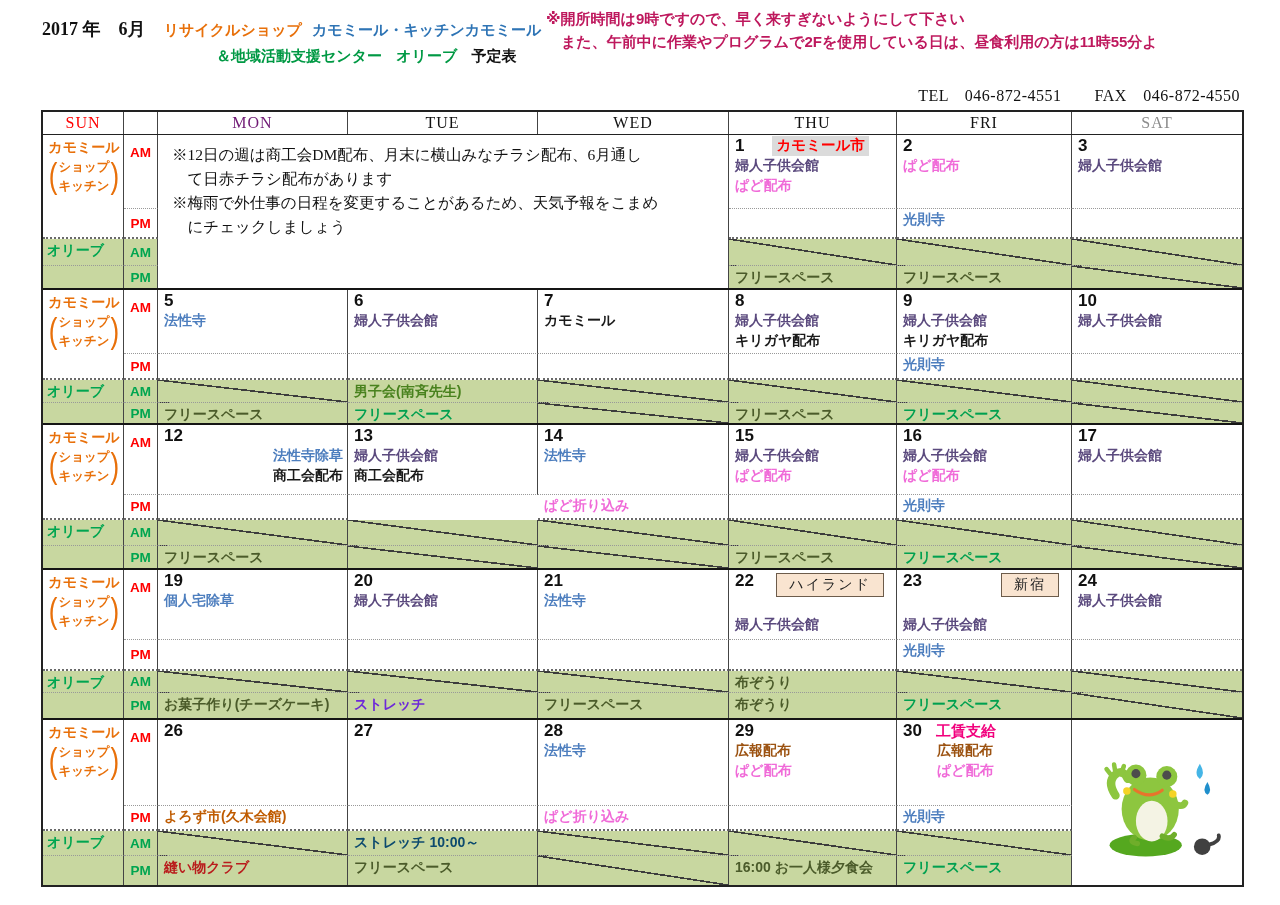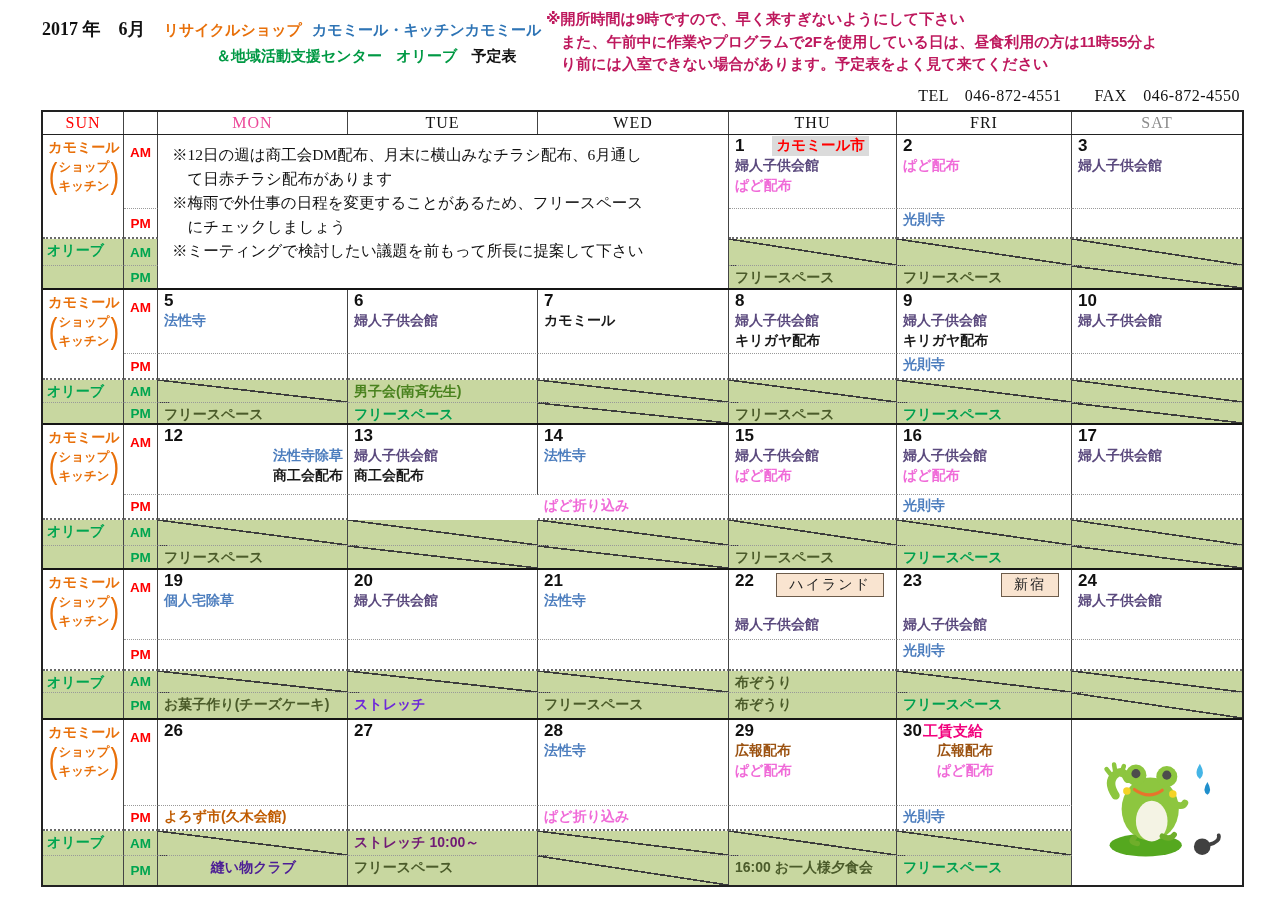--- a/index.html
+++ b/index.html
@@ -47,21 +47,21 @@
   .ampm{display:flex;justify-content:center;font-weight:bold;font-size:13.5px;}
   .ampm.top{align-items:flex-start;padding-top:10px;}
   .ampm.mid{align-items:center;}
   .ampm.red{color:#ff0000;}
   .ampm.grn{color:#00a550;}
 
   
   .day-am,.day-pm{padding:1px 4px 0 6px;background:#fff;}
   .numline{display:flex;align-items:flex-start;min-height:20px;}
   .day-num{font-size:17px;font-weight:bold;color:#111;line-height:1.15;}
-  .num-suffix{font-size:15px;font-weight:bold;margin-left:1px;line-height:1.3;}
+  .num-suffix{font-size:15px;font-weight:bold;margin-left:14px;line-height:1.3;}
   .badge-highlight{margin-left:28px;background:#dbdbdb;color:#ff0000;font-weight:bold;
                    font-size:14.5px;padding:0 4px;line-height:1.35;}
   .badge-boxed{margin-left:auto;margin-right:8px;margin-top:2px;background:#f9e4d0;border:1px solid #6d5c4b;
                font-family:"Liberation Serif","DejaVu Serif",serif;font-size:14px;color:#222;
                padding:2px 12px;letter-spacing:2px;}
   .event{font-size:14px;font-weight:bold;line-height:1.4;}
   .event.indent{margin-left:34px;}
   .event.gap{margin-top:18px;}
   .olive-ev{padding:2px 4px 0 6px;}
   .olive-ev .event{line-height:1.35;}
@@ -87,30 +87,29 @@
   <div id="title-line2">
     <span style="color:#009944">＆地域活動支援センター</span>
     <span style="color:#009944;margin-left:10px">オリーブ</span>
     <span style="color:#111;margin-left:10px">予定表</span>
   </div>
 </div>
 
 <div id="notice">
   <div>※開所時間は9時ですので、早く来すぎないようにして下さい</div>
   <div>　また、午前中に作業やプログラムで2Fを使用している日は、昼食利用の方は11時55分よ</div>
-  <div>　り前には入室できない場合があります。予定表をよく見て来てください</div>
 </div>
 
 <div id="contact" class="serif">TEL　046-872-4551　　FAX　046-872-4550</div>
 
 <div id="calendar">
   <div id="day-header" class="grid-row">
       <div class="hcell" style="color: rgb(255, 0, 0);">SUN</div>
       <div class="hcell" style="color: rgb(17, 17, 17);"></div>
-      <div class="hcell" style="color: #ec4899;">MON</div>
+      <div class="hcell" style="color: #701a75;">MON</div>
       <div class="hcell" style="color: rgb(17, 17, 17);">TUE</div>
       <div class="hcell" style="color: rgb(17, 17, 17);">WED</div>
       <div class="hcell" style="color: rgb(17, 17, 17);">THU</div>
       <div class="hcell" style="color: rgb(17, 17, 17);">FRI</div>
       <div class="hcell last" style="color: rgb(140, 140, 140);">SAT</div>
     </div>
   <div id="weeks">
       <div class="week" style="grid-template-rows: 74px 30px 27px 22px;">
         <div class="cell kamo-cell bb-dense" style="grid-area: 1 / 1 / 3;">
           <div class="kamo-title">カモミール</div>
@@ -184,23 +183,22 @@
             <div class="day-num">3</div>
           </div>
           <div class="event" style="color: rgb(91, 74, 126);">婦人子供会館</div>
         </div>
         <div class="cell day-pm bb-dense last slash" style="grid-area: 2 / 8;"></div>
         <div class="cell green olive-ev bb-dot last slash" style="grid-area: 3 / 8;"></div>
         <div class="cell green olive-ev last slash" style="grid-area: 4 / 8;"></div>
         <div id="notes-box">
           <div>※12日の週は商工会DM配布、月末に横山みなチラシ配布、6月通し</div>
           <div>　て日赤チラシ配布があります</div>
-          <div>※梅雨で外仕事の日程を変更することがあるため、フリースペース</div>
+          <div>※梅雨で外仕事の日程を変更することがあるため、天気予報をこまめ</div>
           <div>　にチェックしましょう</div>
-          <div>※ミーティングで検討したい議題を前もって所長に提案して下さい</div>
         </div>
       </div>
       <div class="week" style="grid-template-rows: 64px 26px 23px 20px;">
         <div class="cell kamo-cell bb-dense" style="grid-area: 1 / 1 / 3;">
           <div class="kamo-title">カモミール</div>
           <div class="kamo-sub">
             <div class="kamo-paren">(</div>
             <div>
               <div>ショップ</div>
               <div>キッチン</div>
@@ -479,30 +477,30 @@
         <div class="cell day-am bb-dot" style="grid-area: 1 / 3;">
           <div class="numline">
             <div class="day-num">26</div>
           </div>
         </div>
         <div class="cell day-pm bb-dense" style="grid-area: 2 / 3;">
           <div class="event" style="color: rgb(191, 91, 0);">よろず市(久木会館)</div>
         </div>
         <div class="cell green olive-ev bb-dot slash" style="grid-area: 3 / 3;"></div>
         <div class="cell green olive-ev" style="grid-area: 4 / 3;">
-          <div class="event" style="color: #4c1d95; text-align: center;">縫い物クラブ</div>
+          <div class="event" style="color: #b91c1c;">縫い物クラブ</div>
         </div>
         <div class="cell day-am bb-dot" style="grid-area: 1 / 4;">
           <div class="numline">
             <div class="day-num">27</div>
           </div>
         </div>
         <div class="cell day-pm bb-dense" style="grid-area: 2 / 4;"></div>
         <div class="cell green olive-ev bb-dot" style="grid-area: 3 / 4;">
-          <div class="event" style="color: #701a75;">ストレッチ 10:00～</div>
+          <div class="event" style="color: #0c4a6e;">ストレッチ 10:00～</div>
         </div>
         <div class="cell green olive-ev" style="grid-area: 4 / 4;">
           <div class="event" style="color: rgb(75, 91, 42);">フリースペース</div>
         </div>
         <div class="cell day-am bb-dot" style="grid-area: 1 / 5;">
           <div class="numline">
             <div class="day-num">28</div>
           </div>
           <div class="event" style="color: rgb(77, 126, 190);">法性寺</div>
         </div>

